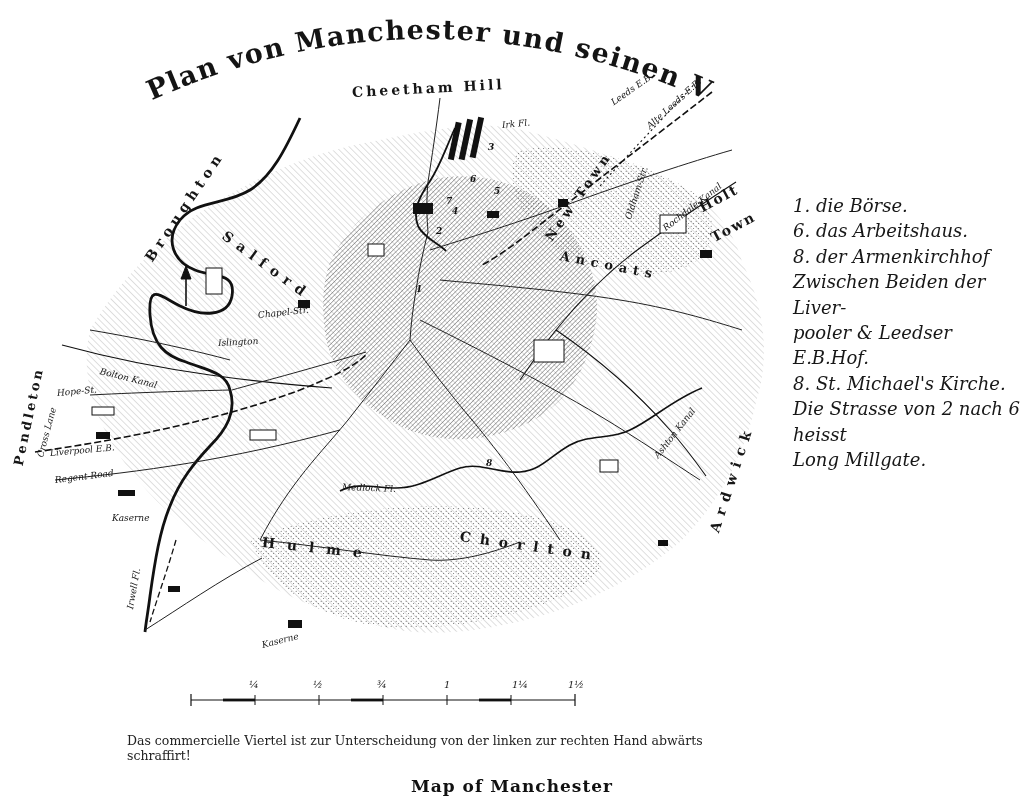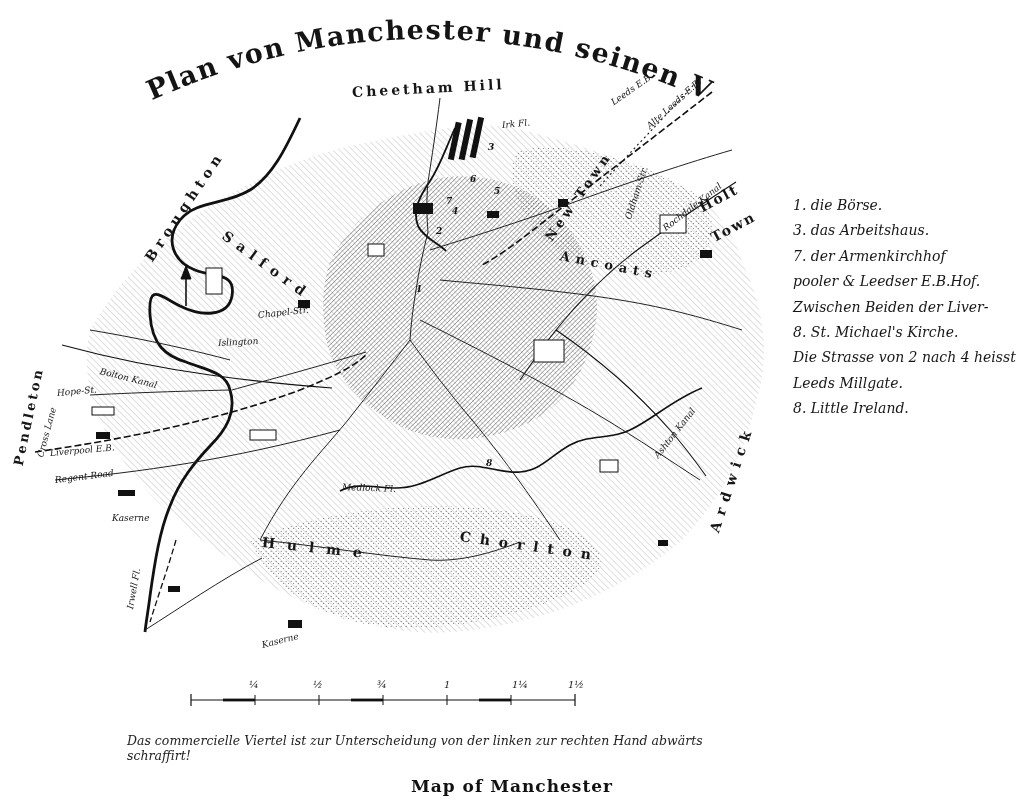--- a/index.html
+++ b/index.html
@@ -4,25 +4,25 @@
 <style>
   html,body{margin:0;padding:0;background:#fff;}
   #page{position:relative;width:1024px;height:807px;background:#ffffff;overflow:hidden;
         font-family:"DejaVu Serif",serif;color:#1a1a1a;}
   #map-svg{position:absolute;left:0;top:0;}
   .mlabel{position:absolute;white-space:nowrap;transform-origin:left center;color:#161616;}
   .district{font-family:"DejaVu Serif",serif;font-weight:bold;}
   .small-it{font-style:italic;font-size:9px;}
   .marker{position:absolute;font-style:italic;font-size:9px;font-weight:bold;color:#111;}
   .legend{position:absolute;left:793px;top:193px;width:228px;}
-  .legend .line{font-style:italic;font-size:14px;line-height:25.4px;color:#171717;
+  .legend .line{font-style:italic;font-size:18px;line-height:25.4px;color:#171717;
                 font-family:"DejaVu Serif",serif;}
   .scale-tick-label{position:absolute;font-style:italic;font-size:10px;top:679px;}
   .scale-units{position:absolute;left:601px;top:679px;font-style:italic;font-size:10.5px;line-height:13px;}
-  .caption{position:absolute;left:127px;top:733px;width:640px;font-style:italic;font-size:12.5px;color:#222;}
+  .caption{position:absolute;left:127px;top:733px;width:640px;font-size:12.5px;color:#222;}
   .bottom-title{position:absolute;left:0;top:776px;width:1024px;text-align:center;
                 font-weight:bold;font-size:17px;letter-spacing:1px;color:#111;}
   .arch-title{font-family:"DejaVu Serif",serif;font-weight:bold;}
 </style>
 </head>
 <body>
 
 <div id="page">
 
   <svg id="map-svg" width="1024" height="807" viewBox="0 0 1024 807">
@@ -178,28 +178,27 @@
   <div class="marker" style="left:436px;top:226px;">2</div>
   <div class="marker" style="left:488px;top:142px;">3</div>
   <div class="marker" style="left:452px;top:206px;">4</div>
   <div class="marker" style="left:494px;top:186px;">5</div>
   <div class="marker" style="left:470px;top:174px;">6</div>
   <div class="marker" style="left:446px;top:196px;">7</div>
   <div class="marker" style="left:486px;top:458px;">8</div>
 
   <div class="legend">
     <div class="line">1.  die Börse.</div>
-    <div class="line">3.  das Arbeitshaus.</div>
-    <div class="line">7.  der Armenkirchhof</div>
+    <div class="line">6.  das Arbeitshaus.</div>
+    <div class="line">8.  der Armenkirchhof</div>
+    <div class="line">Zwischen Beiden der Liver-</div>
     <div class="line">pooler &amp; Leedser E.B.Hof.</div>
-    <div class="line">Zwischen Beiden der Liver-</div>
     <div class="line">8.  St. Michael's Kirche.</div>
-    <div class="line">Die Strasse von 2 nach 4 heisst</div>
-    <div class="line">Leeds Millgate.</div>
-    <div class="line">8.  Little Ireland.</div>
+    <div class="line">Die Strasse von 2 nach 6 heisst</div>
+    <div class="line">Long Millgate.</div>
   </div>
 
   <span class="scale-tick-label" style="left:249px;">¼</span>
   <span class="scale-tick-label" style="left:313px;">½</span>
   <span class="scale-tick-label" style="left:377px;">¾</span>
   <span class="scale-tick-label" style="left:444px;">1</span>
   <span class="scale-tick-label" style="left:512px;">1¼</span>
   <span class="scale-tick-label" style="left:568px;">1½</span>
 
   <div class="caption">Das commercielle Viertel ist zur Unterscheidung von der linken zur rechten Hand abwärts schraffirt!</div>

